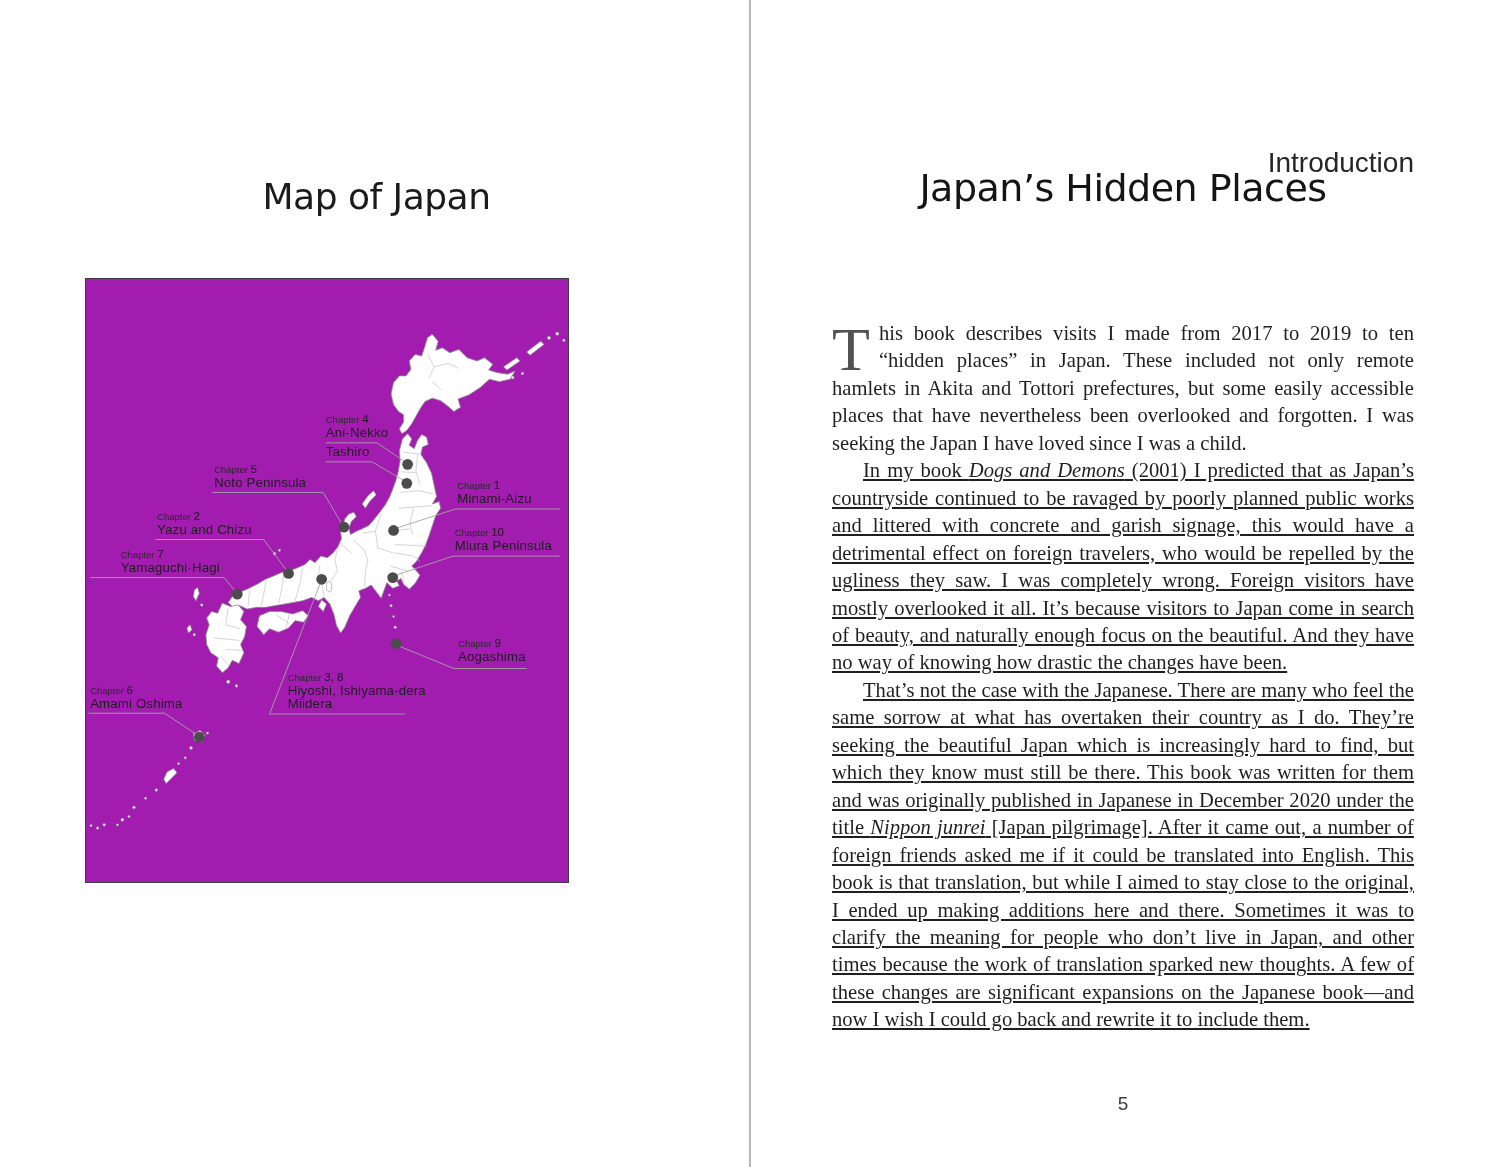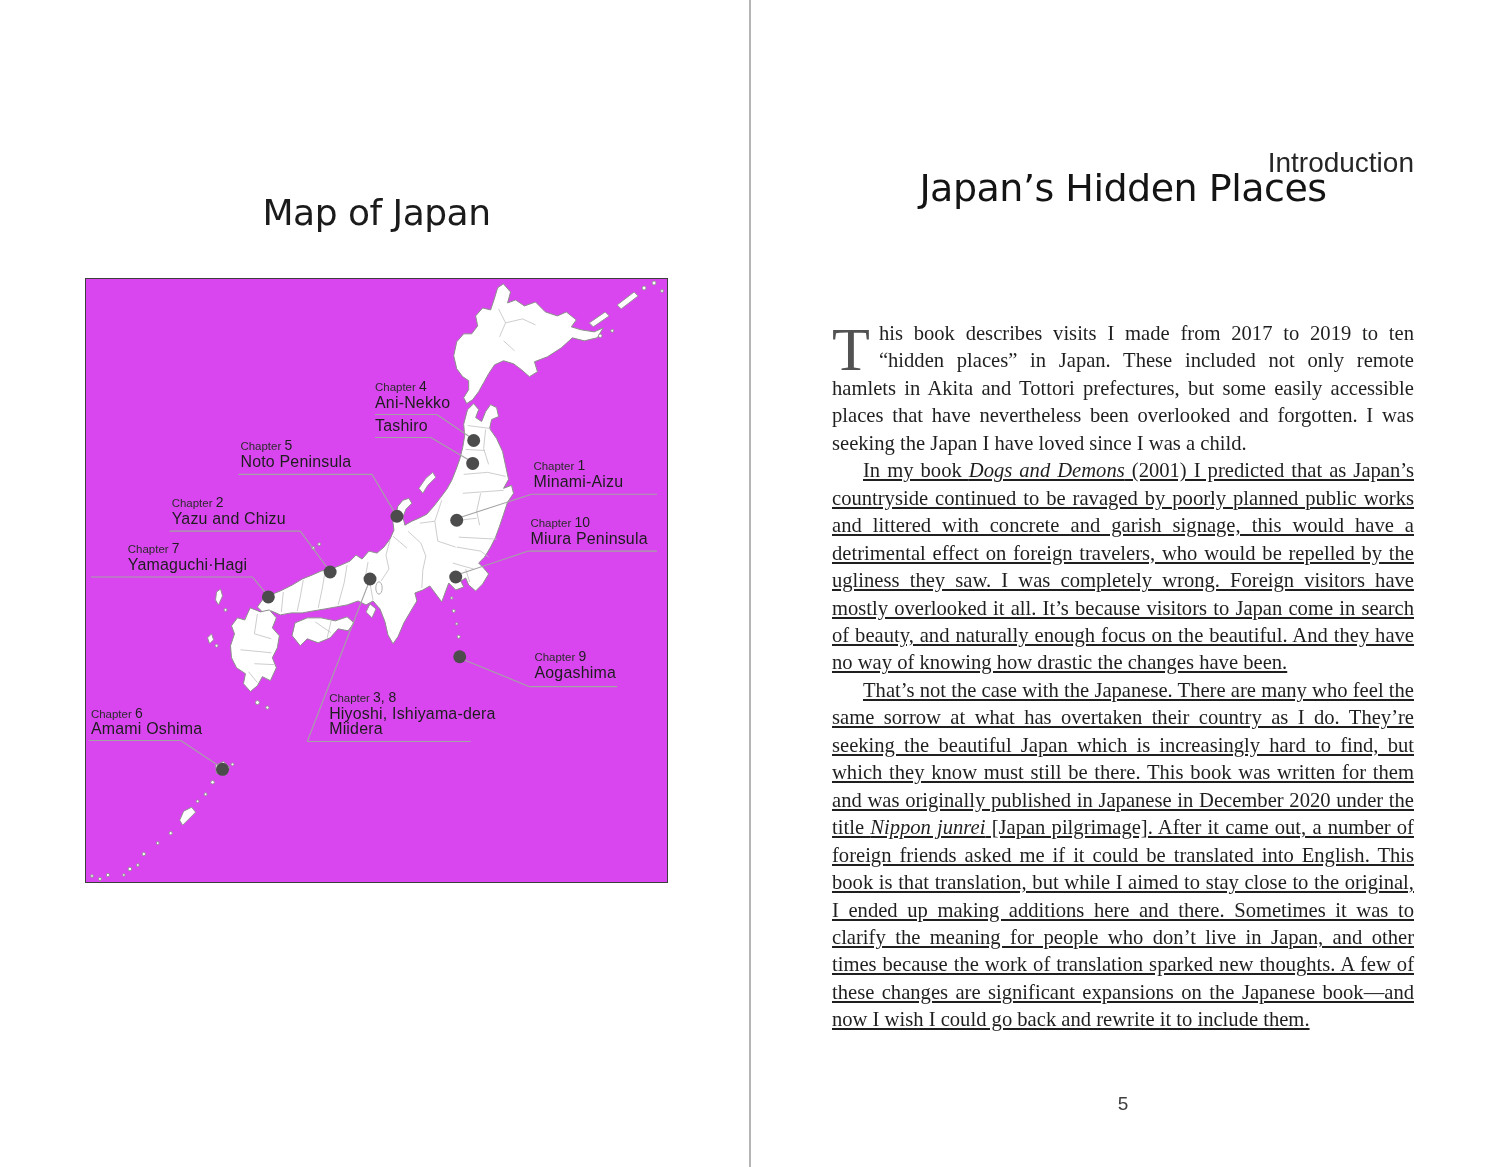--- a/index.html
+++ b/index.html
@@ -6,23 +6,23 @@
   .spread{position:relative;width:1500px;height:1167px;background:#ffffff;overflow:hidden;
           font-family:"Liberation Sans",sans-serif;}
   .page{position:absolute;top:0;height:1167px;}
   .page-left{left:0;width:749px;}
   .page-right{left:751px;width:749px;}
   .divider{position:absolute;left:749px;top:0;width:2px;height:1167px;background:#b5b5b5;}
 
   
   .map-title{position:absolute;left:85px;top:176px;width:583px;text-align:center;
              font-family:"DejaVu Sans",sans-serif;font-size:36px;font-weight:400;
-             color:#1b1b1b;letter-spacing:-0.5px;margin-top:16px;}
-  .map-frame{position:absolute;left:85px;top:278px;width:583px;height:605px;
-             border:1.5px solid #3d3d3d;box-sizing:border-box;background:#d946ef;}
+             color:#1b1b1b;letter-spacing:-0.5px;}
+  .map-frame{position:absolute;left:85px;top:278px;width:484px;height:605px;
+             border:1.5px solid #3d3d3d;box-sizing:border-box;background:#a21caf;}
   svg.map{display:block;width:100%;height:100%;}
   .coast{fill:#ffffff;stroke:#8d8d8d;stroke-width:1;stroke-linejoin:round;stroke-linecap:round;}
   .isle{fill:#ffffff;stroke:#8d8d8d;stroke-width:0.9;}
   .lake{fill:#ffffff;stroke:#9a9a9a;stroke-width:0.8;}
   .pref{fill:none;stroke:#c0c0c0;stroke-width:0.8;stroke-linejoin:round;}
   .mk-underline,.mk-leader{stroke:#a3a3a3;stroke-width:1.1;fill:none;}
   .mk-dot{fill:#4c4c4c;stroke:none;}
   .mk-text{font-family:"Liberation Sans",sans-serif;}
   .mk-ch-word{font-size:11.5px;fill:#2b2b2b;}
   .mk-ch-num{font-size:14px;fill:#1d1d1d;}

